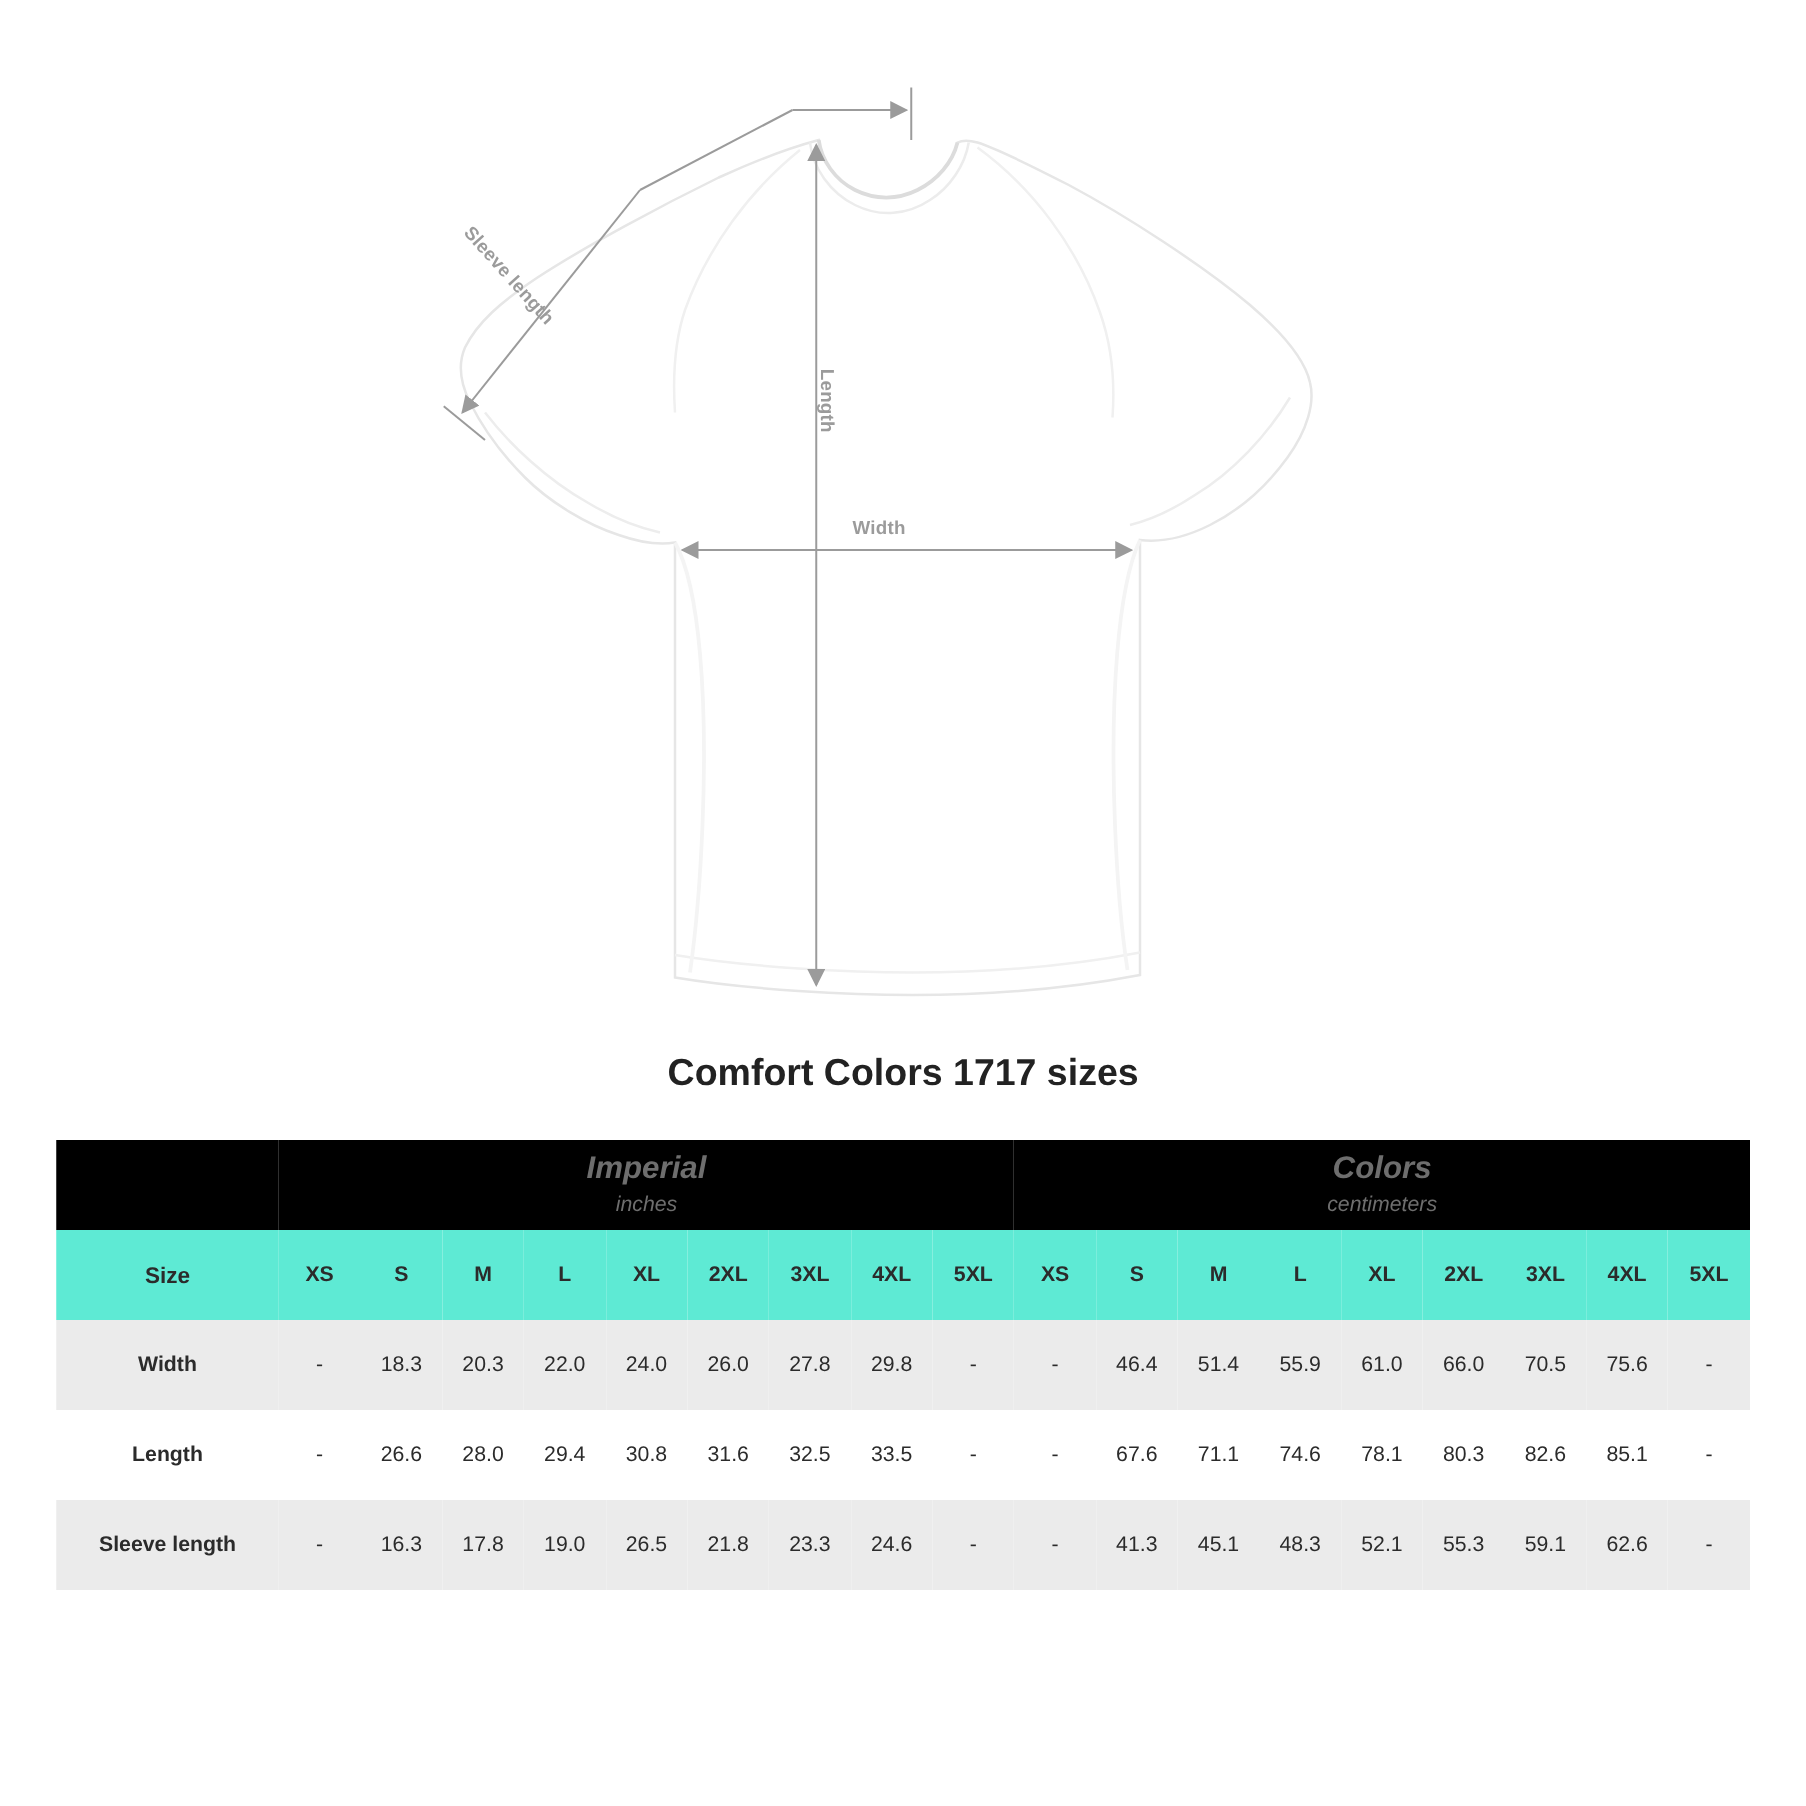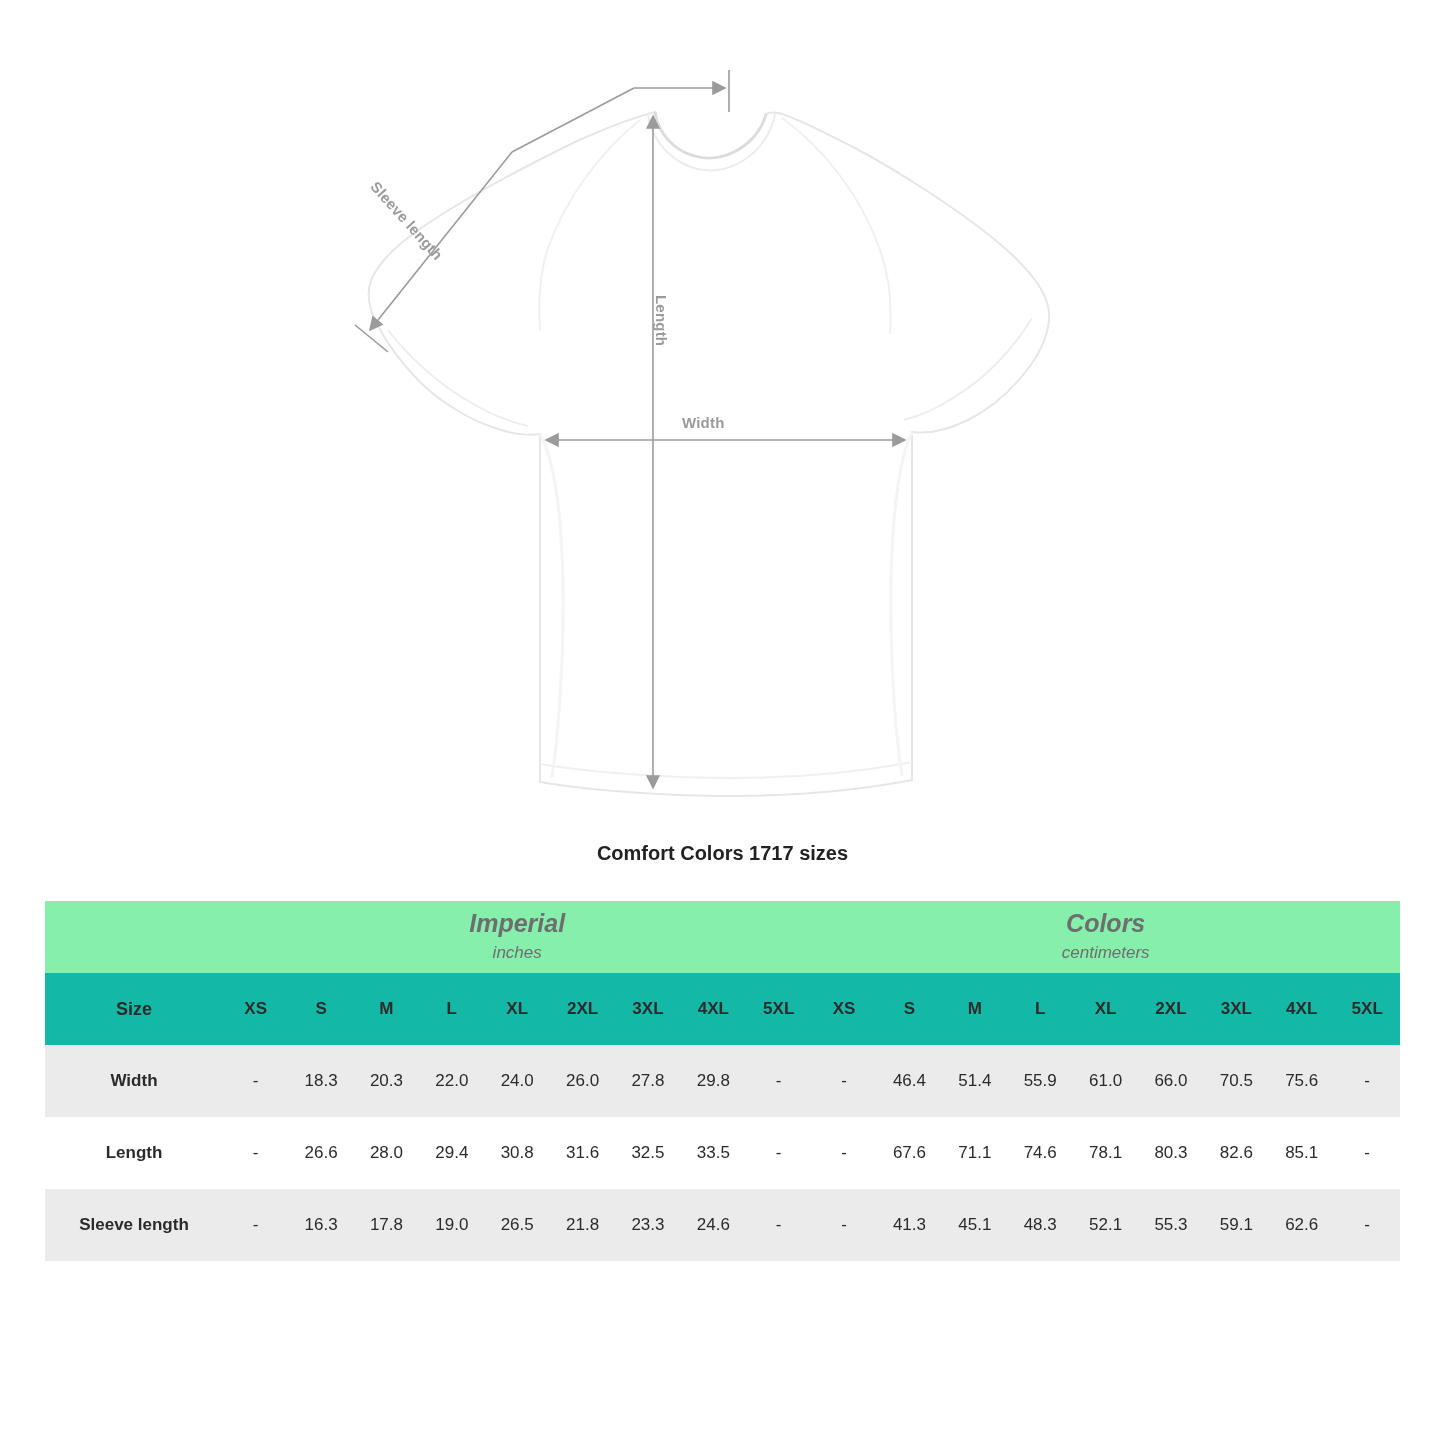--- a/index.html
+++ b/index.html
@@ -55,21 +55,21 @@
     transform: rotate(48deg);
     transform-origin: left top;
   }
 
   
   .title-block {
     text-align: center;
     margin-top: 12px;
   }
   .main-title {
-    font-size: 20px;
+    font-size: 30px;
     font-weight: bold;
     color: #222222;
     margin: 0 0 16px 0;
   }
   .subtitle {
     font-size: 17px;
     font-style: italic;
     color: #4a4a4a;
     margin: 0;
   }
@@ -88,38 +88,38 @@
   table.size-table td, table.size-table th {
     text-align: center;
     vertical-align: middle;
     font-size: 17px;
     color: #2b2b2b;
     padding: 0;
     height: 72px;
     border: none;
   }
   .unit-row td {
-    background: #86efac;
+    background: #000000;
     height: 112px;
   }
   .unit-name {
     font-size: 25px;
     font-style: italic;
     font-weight: bold;
     color: #6e6e6e;
     line-height: 1.25;
   }
   .unit-sub {
     font-size: 17px;
     font-style: italic;
     color: #6e6e6e;
     line-height: 1.6;
   }
   .head-row td {
-    background: #14b8a6;
+    background: #5eead4;
     font-weight: bold;
     font-size: 18px;
     height: 86px;
   }
   .head-row td.first-col {
     font-weight: bold;
     font-size: 18px;
   }
   tr.band-grey td {
     background: #ebebeb;

